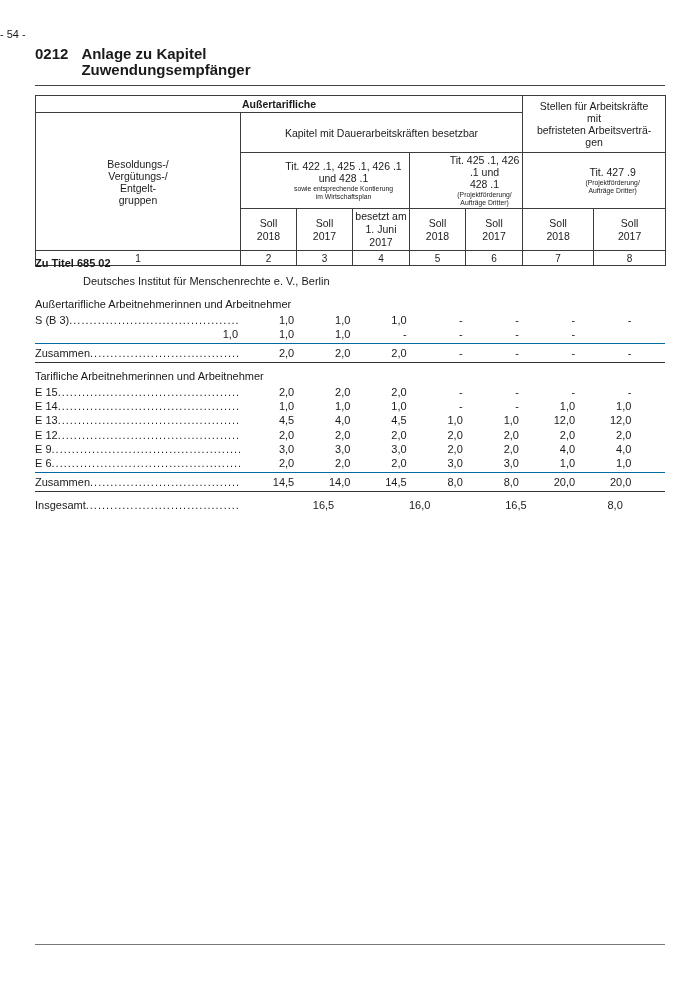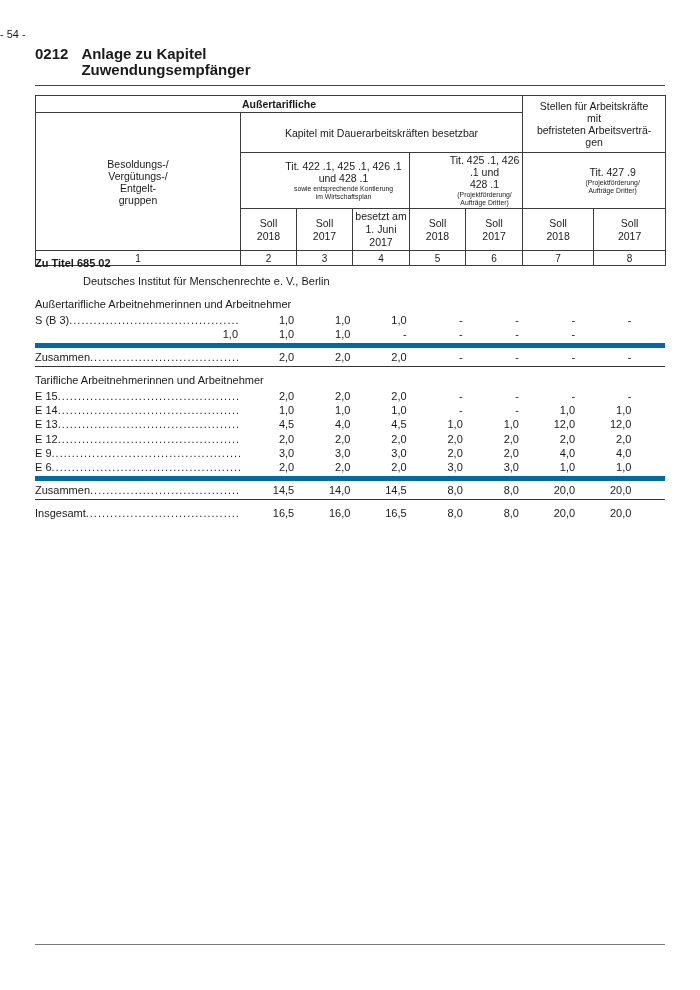--- a/index.html
+++ b/index.html
@@ -47,22 +47,22 @@
     line-height:14.3px;
   }
   .dlabel { display:flex; overflow:hidden; white-space:nowrap; min-width:0; }
   .ltext { flex:0 0 auto; }
   .dots { flex:1 1 auto; min-width:0; overflow:hidden; color:#222; }
   .dots::after {
     content:"........................................................................................................................";
     letter-spacing:1px;
   }
   .dval { text-align:right; padding-right:2px; }
-  .drow.subtotal { border-top:5px solid #0369a1; border-bottom:1px solid #333; padding:2px 0; margin:1px 0 2px 0; }
-  .drow.total { padding-top:4px; }
+  .drow.subtotal { border-top:1px solid #0369a1; border-bottom:1px solid #333; padding:2px 0; margin:1px 0 2px 0; }
+  .drow.total { padding-top:4px;gap:40px; }
 
   
   .footer-rule { position:absolute; top:944px; left:35px; width:630px; border-top:1.5px solid #777; }
 </style>
 </head>
 <body>
 
 <div class="pageno">- 54 -</div>
 
 <div class="doc-header">

